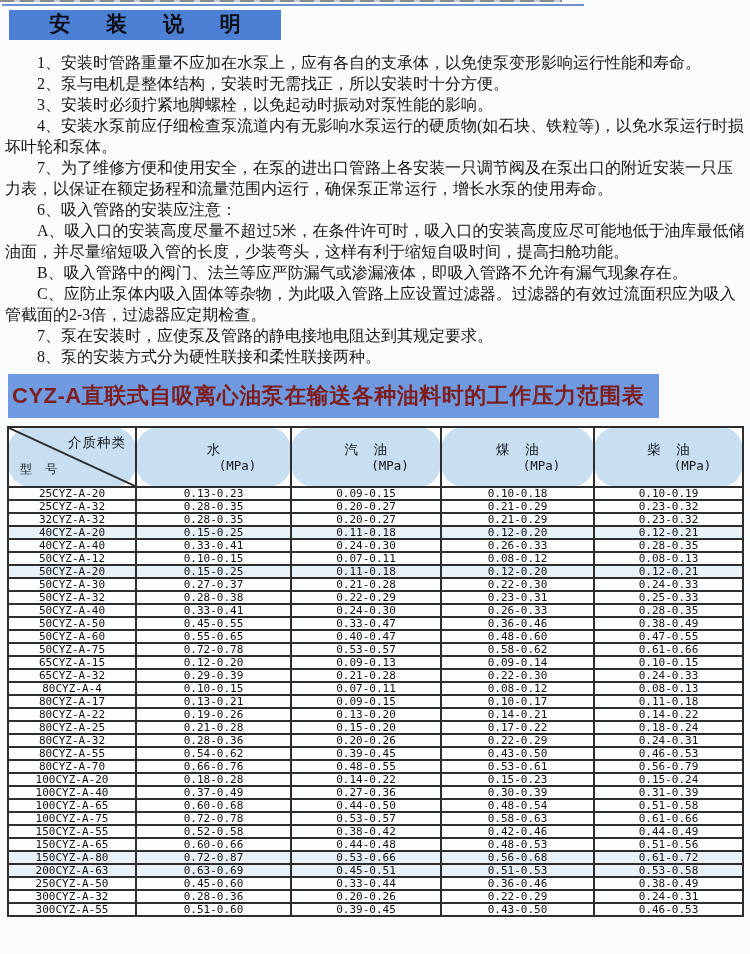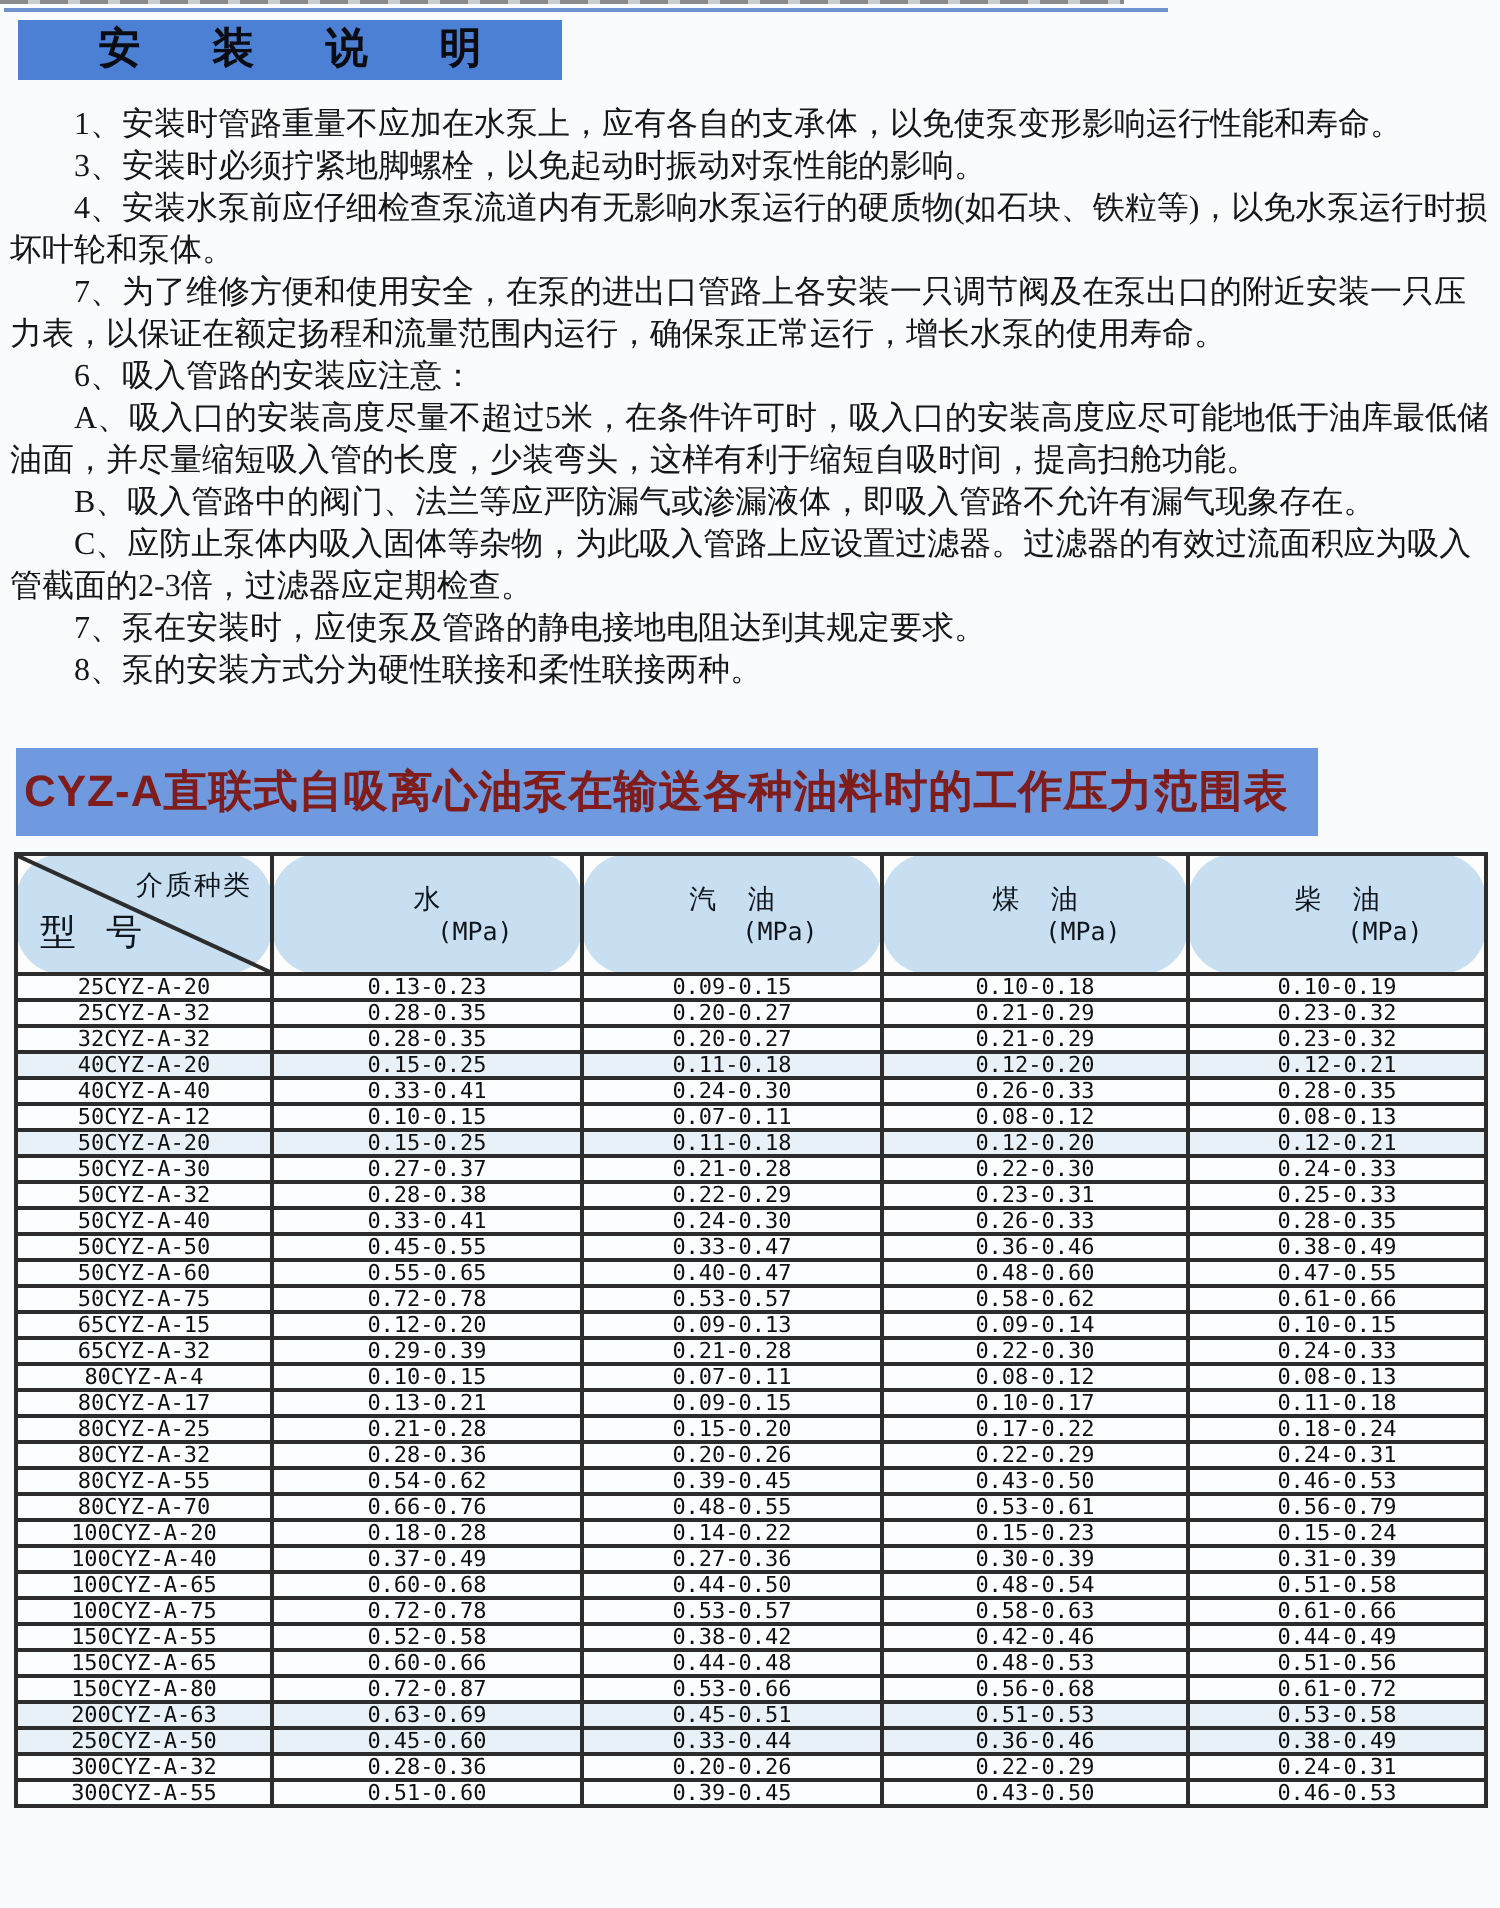--- a/index.html
+++ b/index.html
@@ -71,21 +71,21 @@
     color: #10151c;
     text-align: center;
     vertical-align: middle;
     border-radius: 23px;
   }
   .ptable thead th .cname { letter-spacing: 6px; text-indent: 6px; line-height: 17px; }
   .ptable thead th .cunit { letter-spacing: 0; line-height: 16px; font-family: "DejaVu Sans Mono", monospace; font-size: 12.5px; margin-left: 48px; }
   .corner { position: relative; background: #c8dff1; }
   .corner svg { position: absolute; top: 0; left: 0; width: 100%; height: 100%; }
   .corner .tr { position: absolute; top: 6px; right: 9px; font-size: 13.5px; letter-spacing: 1px; }
-  .corner .bl { position: absolute; bottom: 8px; left: 11px; font-size: 18px; letter-spacing: 5px; }
+  .corner .bl { position: absolute; bottom: 8px; left: 11px; font-size: 12px; letter-spacing: 5px; }
   .ptable tbody td {
     height: 11.4px;
     padding: 0;
     text-align: center;
     vertical-align: middle;
     font-family: "DejaVu Sans Mono", monospace;
     font-size: 11px;
     line-height: 11px;
     color: #101010;
     background: #fcfdfe;
@@ -105,20 +105,21 @@
 
   <div class="scan-line-dark"></div>
   <div class="scan-line-blue"></div>
 
   <div class="banner1">
     <span>安 装 说 明</span>
   </div>
 
   <div class="bodytext">
       <p>1、安装时管路重量不应加在水泵上，应有各自的支承体，以免使泵变形影响运行性能和寿命。</p>
+      <p>2、泵与电机是整体结构，安装时无需找正，所以安装时十分方便。</p>
       <p>3、安装时必须拧紧地脚螺栓，以免起动时振动对泵性能的影响。</p>
       <p>4、安装水泵前应仔细检查泵流道内有无影响水泵运行的硬质物(如石块、铁粒等)，以免水泵运行时损坏叶轮和泵体。</p>
       <p>7、为了维修方便和使用安全，在泵的进出口管路上各安装一只调节阀及在泵出口的附近安装一只压力表，以保证在额定扬程和流量范围内运行，确保泵正常运行，增长水泵的使用寿命。</p>
       <p>6、吸入管路的安装应注意：</p>
       <p>A、吸入口的安装高度尽量不超过5米，在条件许可时，吸入口的安装高度应尽可能地低于油库最低储油面，并尽量缩短吸入管的长度，少装弯头，这样有利于缩短自吸时间，提高扫舱功能。</p>
       <p>B、吸入管路中的阀门、法兰等应严防漏气或渗漏液体，即吸入管路不允许有漏气现象存在。</p>
       <p>C、应防止泵体内吸入固体等杂物，为此吸入管路上应设置过滤器。过滤器的有效过流面积应为吸入管截面的2-3倍，过滤器应定期检查。</p>
       <p>7、泵在安装时，应使泵及管路的静电接地电阻达到其规定要求。</p>
       <p>8、泵的安装方式分为硬性联接和柔性联接两种。</p>
     </div>
@@ -276,20 +277,27 @@
           <td>0.08-0.13</td>
         </tr>
         <tr>
           <td>80CYZ-A-17</td>
           <td>0.13-0.21</td>
           <td>0.09-0.15</td>
           <td>0.10-0.17</td>
           <td>0.11-0.18</td>
         </tr>
         <tr>
+          <td>80CYZ-A-22</td>
+          <td>0.19-0.26</td>
+          <td>0.13-0.20</td>
+          <td>0.14-0.21</td>
+          <td>0.14-0.22</td>
+        </tr>
+        <tr>
           <td>80CYZ-A-25</td>
           <td>0.21-0.28</td>
           <td>0.15-0.20</td>
           <td>0.17-0.22</td>
           <td>0.18-0.24</td>
         </tr>
         <tr>
           <td>80CYZ-A-32</td>
           <td>0.28-0.36</td>
           <td>0.20-0.26</td>

